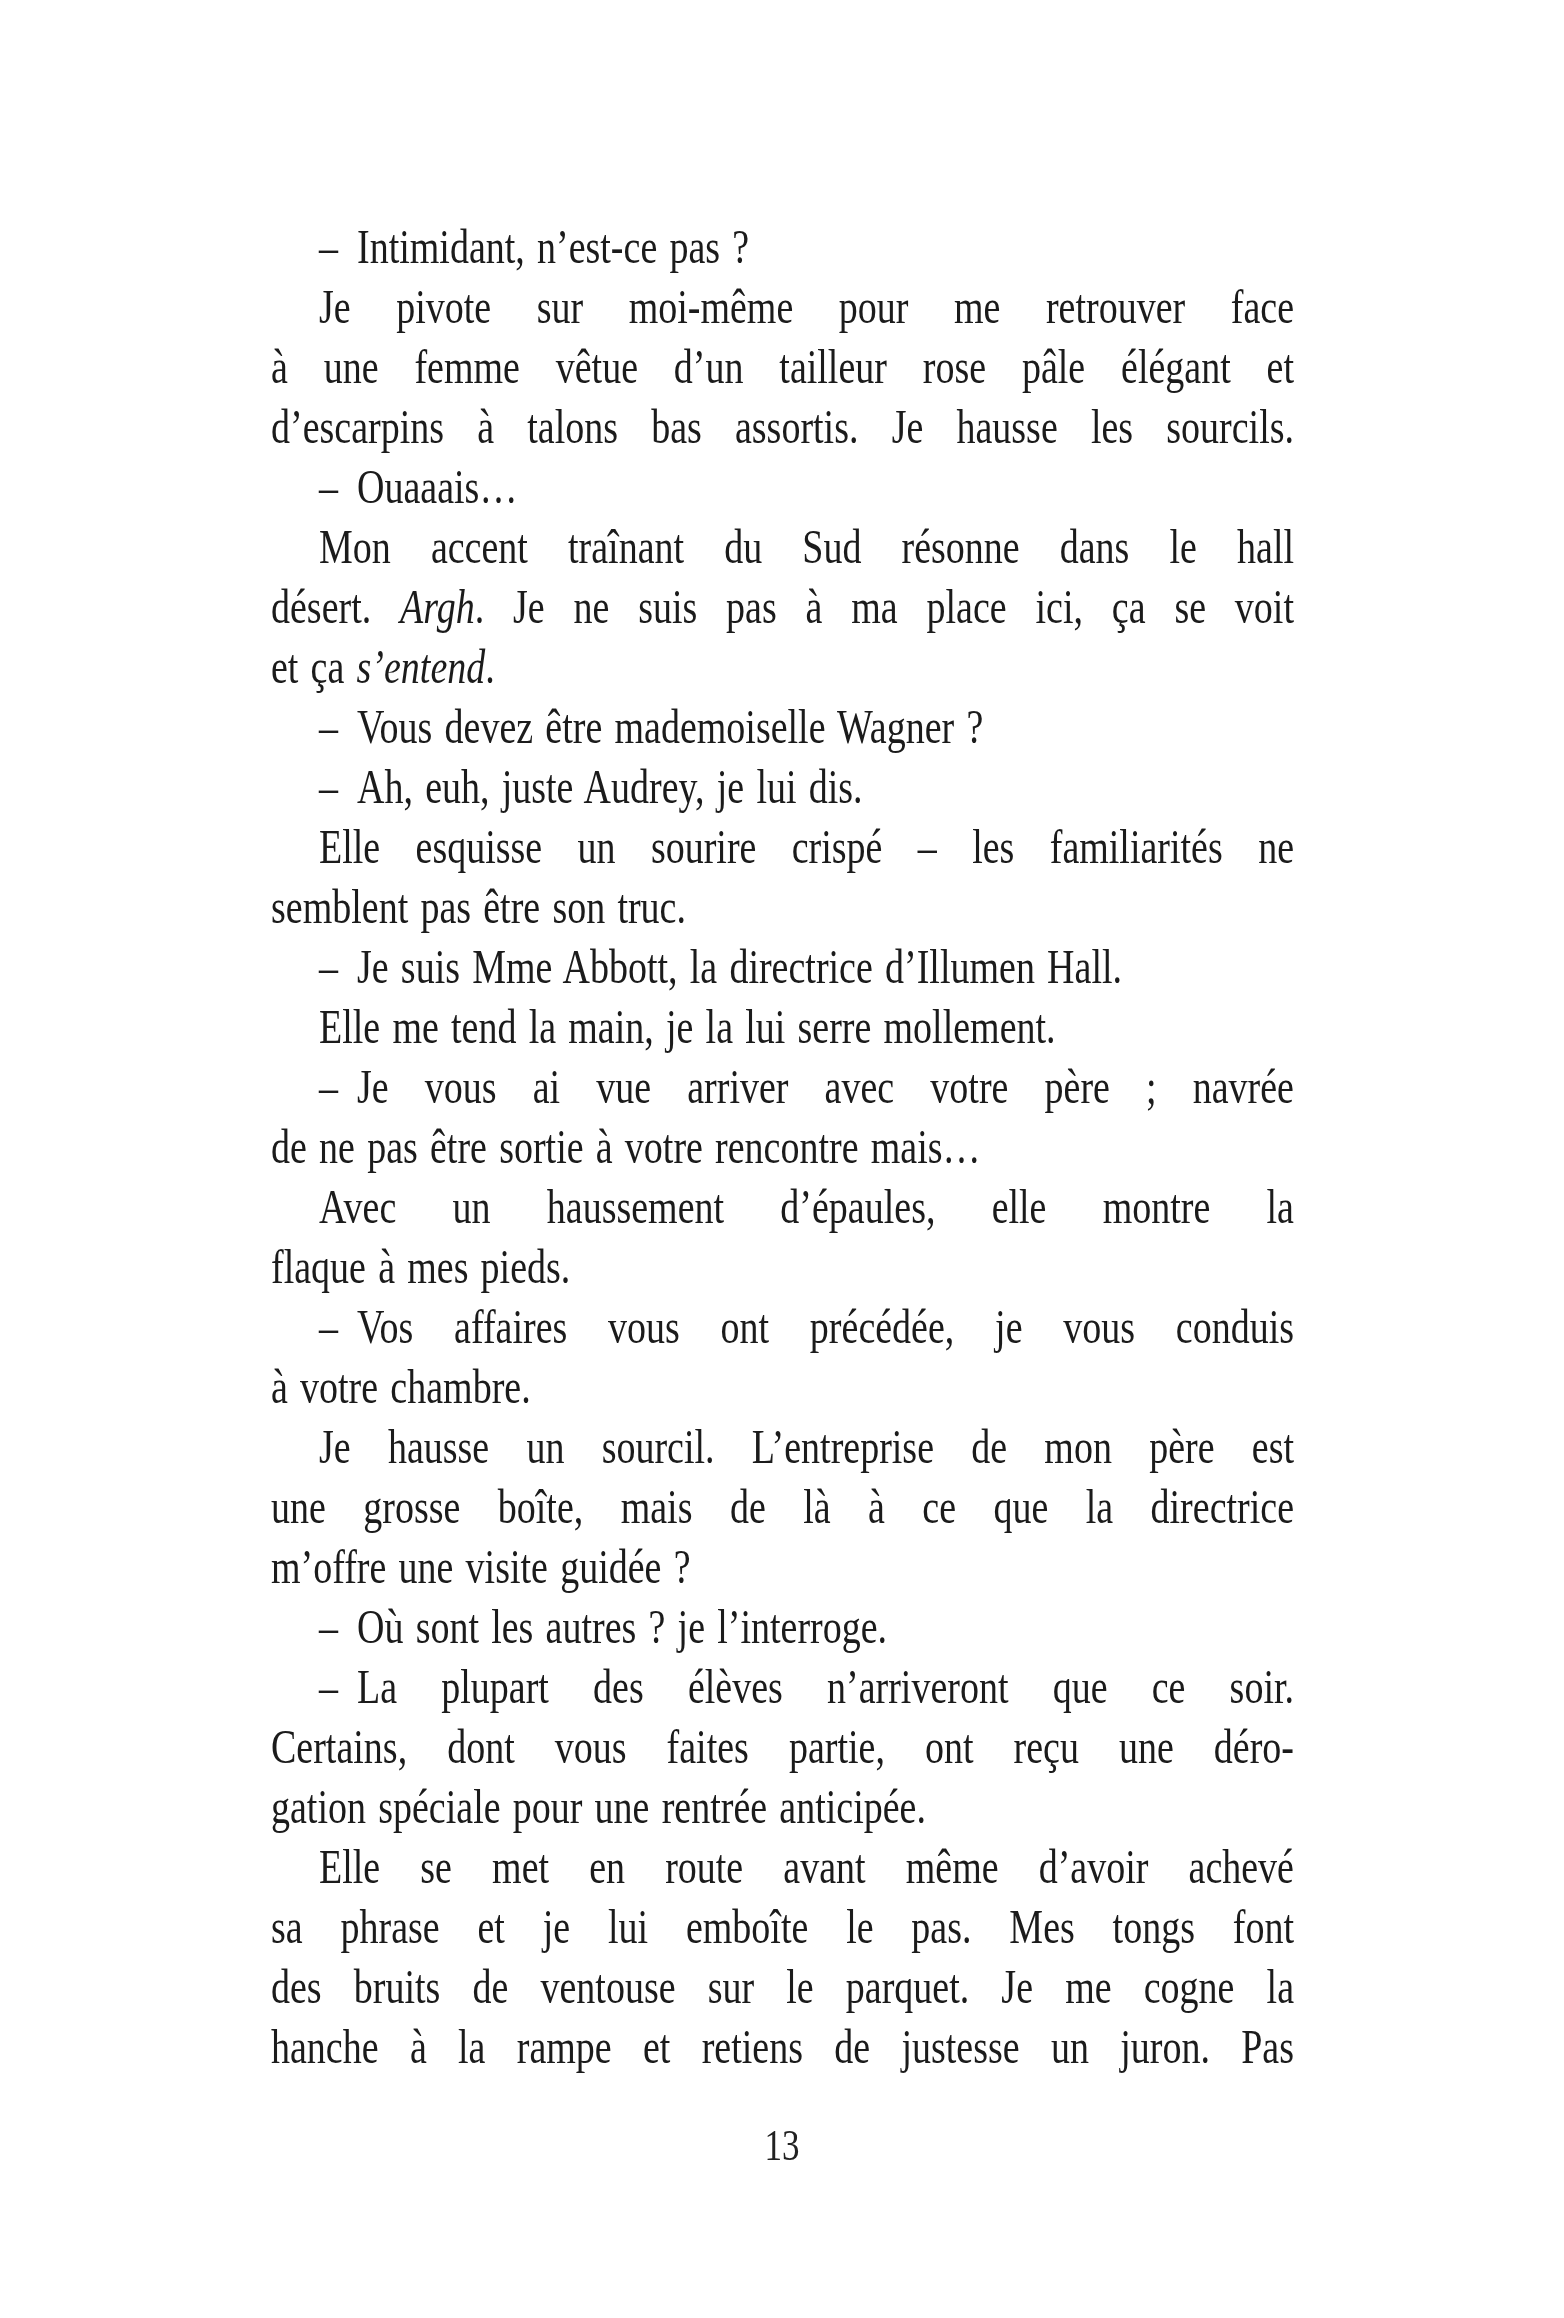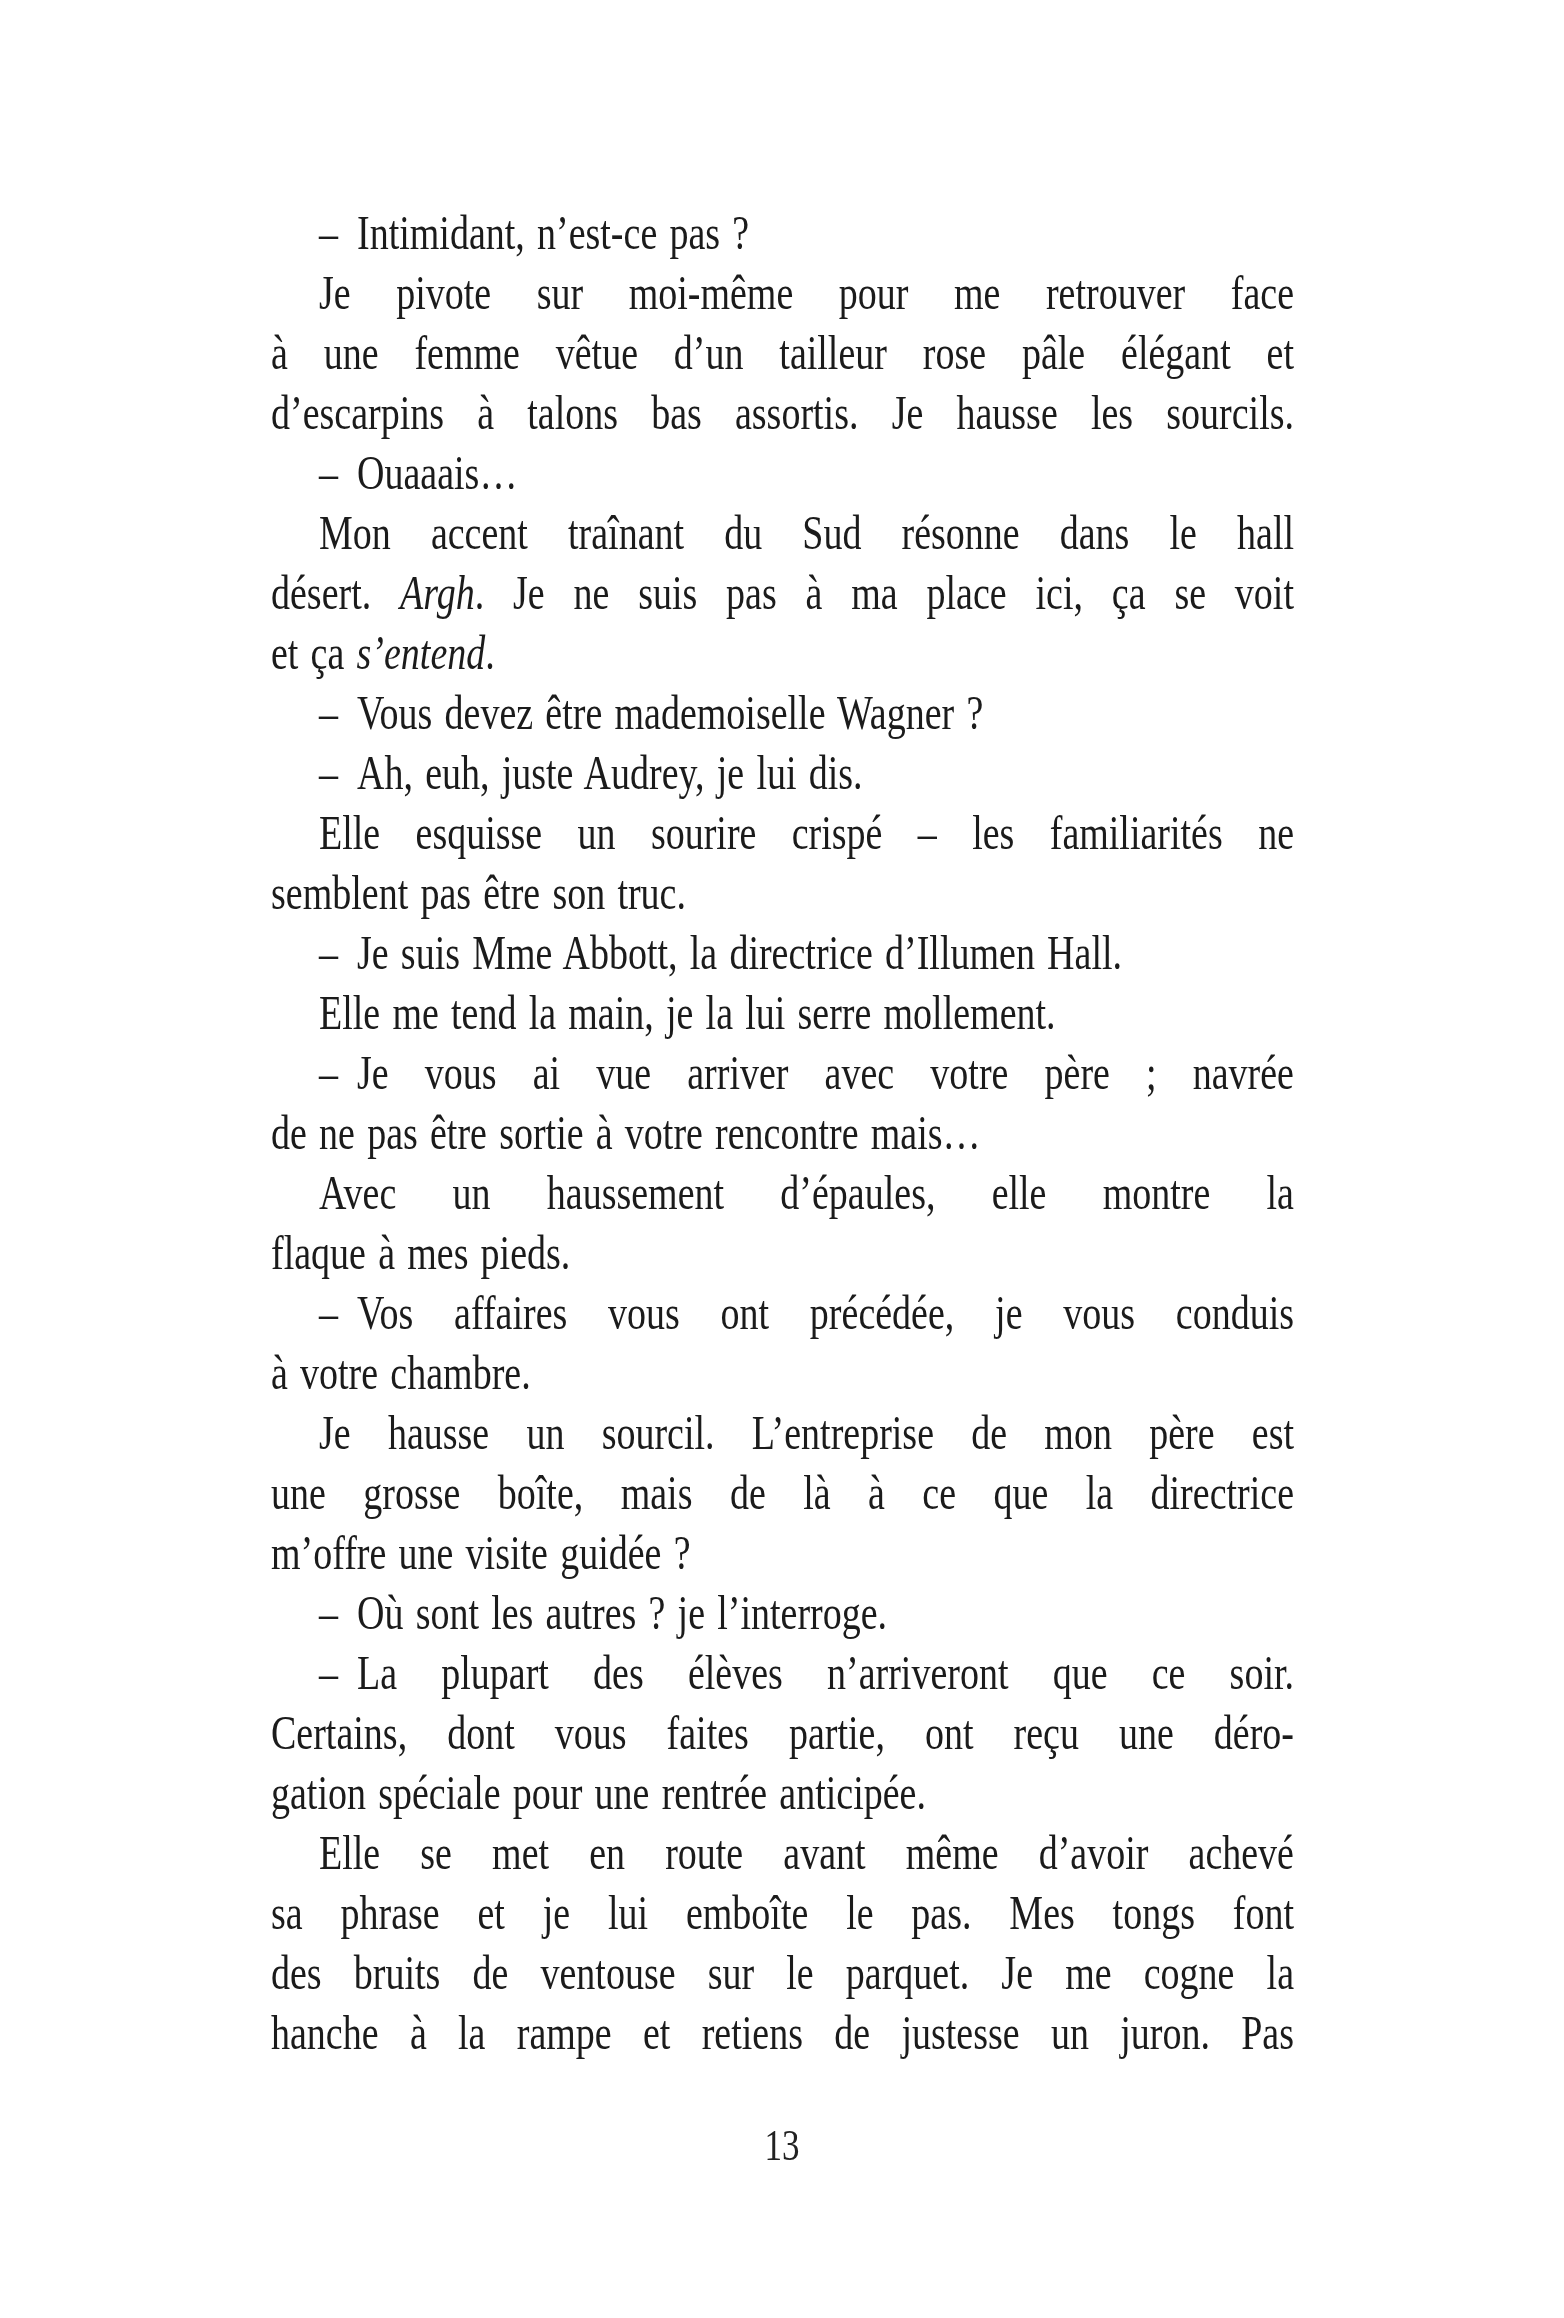--- a/index.html
+++ b/index.html
@@ -12,21 +12,21 @@
     width: 1564px;
     height: 2318px;
     background: #ffffff;
     overflow: hidden;
     font-family: "Liberation Serif", "DejaVu Serif", serif;
     color: #1b1b1b;
   }
   .text-block {
     position: absolute;
     left: 271px;
-    top: 202px;
+    top: 216px;
     width: 1023px;
     font-size: 38px;
     line-height: 60px;
     word-spacing: 2.7px;
     font-family: Liberation Serif, serif;
   }
   .line {
     white-space: normal;
     text-align: left;
     transform: scaleY(1.3);

